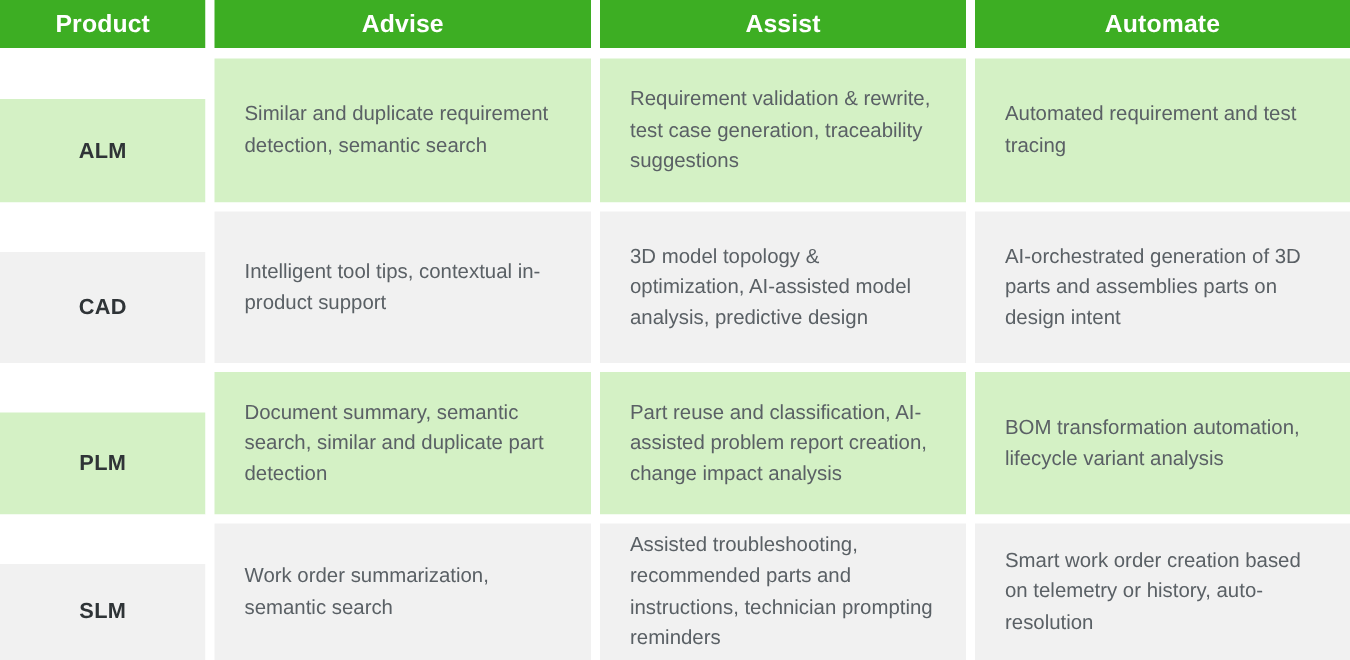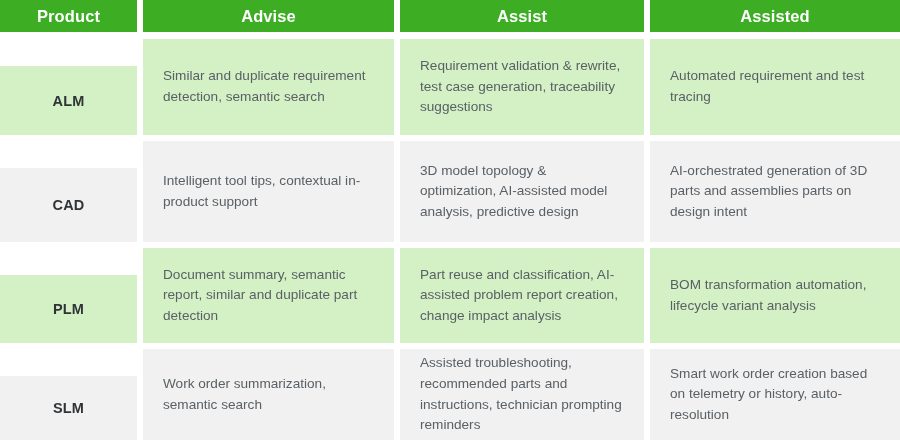--- a/index.html
+++ b/index.html
@@ -71,21 +71,21 @@
 <body>
 
 <div class="matrix">
 
   <div class="hcell">Product</div>
   <div class="gap"></div>
   <div class="hcell">Advise</div>
   <div class="gap"></div>
   <div class="hcell">Assist</div>
   <div class="gap"></div>
-  <div class="hcell">Assisted</div>
+  <div class="hcell">Automate</div>
 
   <div class="gap"></div>
   <div class="gap"></div>
   <div class="gap"></div>
   <div class="gap"></div>
   <div class="gap"></div>
   <div class="gap"></div>
   <div class="gap"></div>
 
   <div class="cell product green">ALM</div>
@@ -128,21 +128,21 @@
   <div class="gap"></div>
   <div class="gap"></div>
   <div class="gap"></div>
   <div class="gap"></div>
   <div class="gap"></div>
   <div class="gap"></div>
 
   <div class="cell product green">PLM</div>
   <div class="gap"></div>
   <div class="cell desc green">
-      <span class="txt">Document summary, semantic report, similar and duplicate part detection</span>
+      <span class="txt">Document summary, semantic search, similar and duplicate part detection</span>
     </div>
   <div class="gap"></div>
   <div class="cell desc green">
       <span class="txt">Part reuse and classification, AI-assisted problem report creation, change impact analysis</span>
     </div>
   <div class="gap"></div>
   <div class="cell desc green">
       <span class="txt">BOM transformation automation, lifecycle variant analysis</span>
     </div>
 

